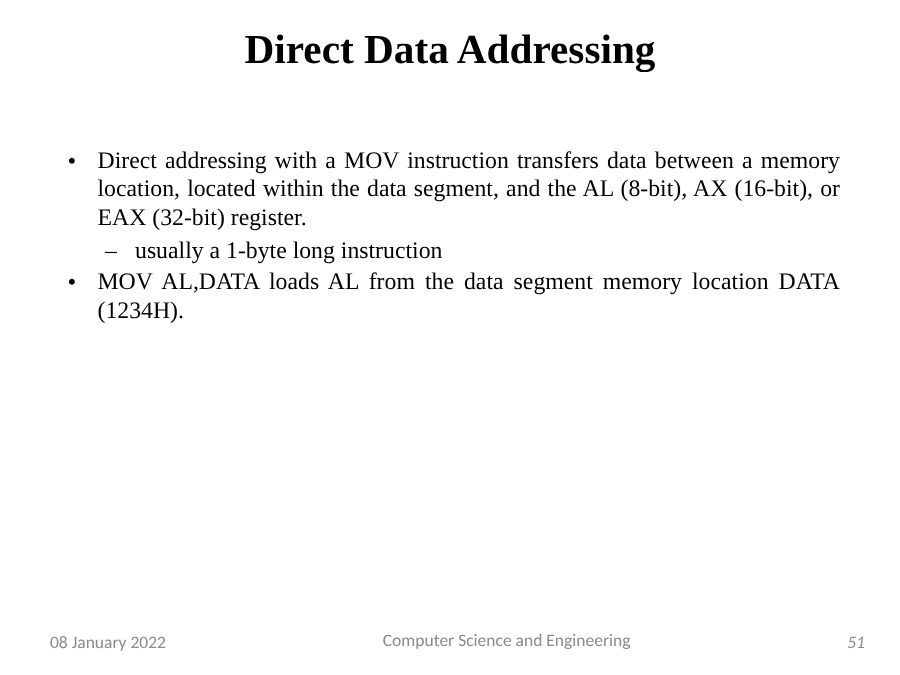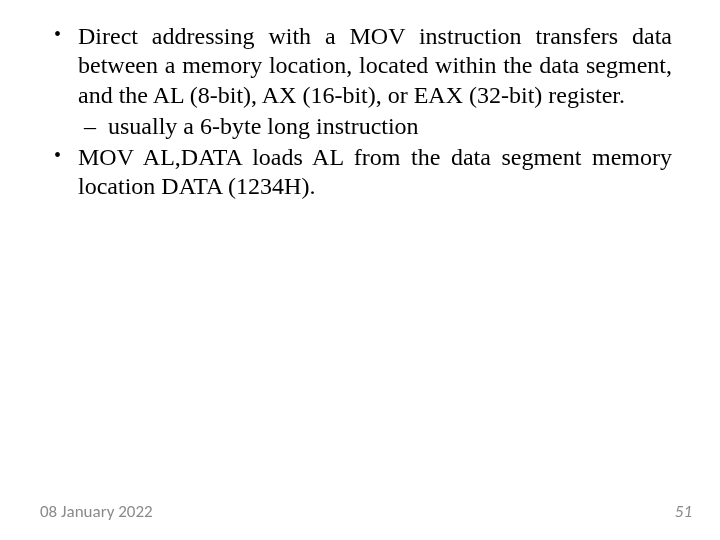--- a/index.html
+++ b/index.html
@@ -10,21 +10,21 @@
     position: relative;
     padding: 22px 48px 0 48px;
   }
   .title {
     text-align: center;
     font-size: 33px;
     font-weight: bold;
     margin-bottom: 58px;
   }
   .content {
-    font-size: 24px;
+    font-size: 19px;
     line-height: 1.22;
     text-align: justify;
   }
   ul.outer {
     list-style: none;
     padding-left: 0;
   }
   ul.outer > li {
     position: relative;
     padding-left: 30px;
@@ -56,51 +56,53 @@
   .footer {
     position: absolute;
     left: 0;
     bottom: 18px;
     width: 720px;
     padding: 0 28px 0 40px;
     display: flex;
     align-items: center;
     justify-content: space-between;
     font-family: Calibri, Arial, sans-serif;
-    font-size: 17px;
+    font-size: 14px;
     color: #8a8a8a;
   }
   .footer .center {
     text-align: center;
     flex: 0 1 auto;
     line-height: 1.2;
   }
   .footer .left { flex: 0 0 auto; }
   .footer .right { flex: 0 0 auto; font-style: italic; }
 </style>
 </head>
 <body>
 
 <div class="slide">
+  <h1 class="title">Direct Data Addressing</h1>
 
   <div class="content">
     <ul class="outer">
       <li>
         <span>Direct addressing with a MOV instruction transfers data between a memory location, located within the data segment, and the AL (8-bit), AX (16-bit), or EAX (32-bit) register.</span>
         <ul class="inner">
           <li>
-            <span>usually a 6-byte long instruction</span>
+            <span>usually a 1-byte long instruction</span>
           </li>
         </ul>
       </li>
       <li>
         <span>MOV AL,DATA loads AL from the data segment memory location DATA (1234H).</span>
       </li>
     </ul>
   </div>
 
   <div class="footer">
     <div class="left">08 January 2022</div>
     <div class="center">
+      <div>Computer Science and Engineering</div>
     </div>
     <div class="right">51</div>
   </div>
 </div>
 
 </body></html>

